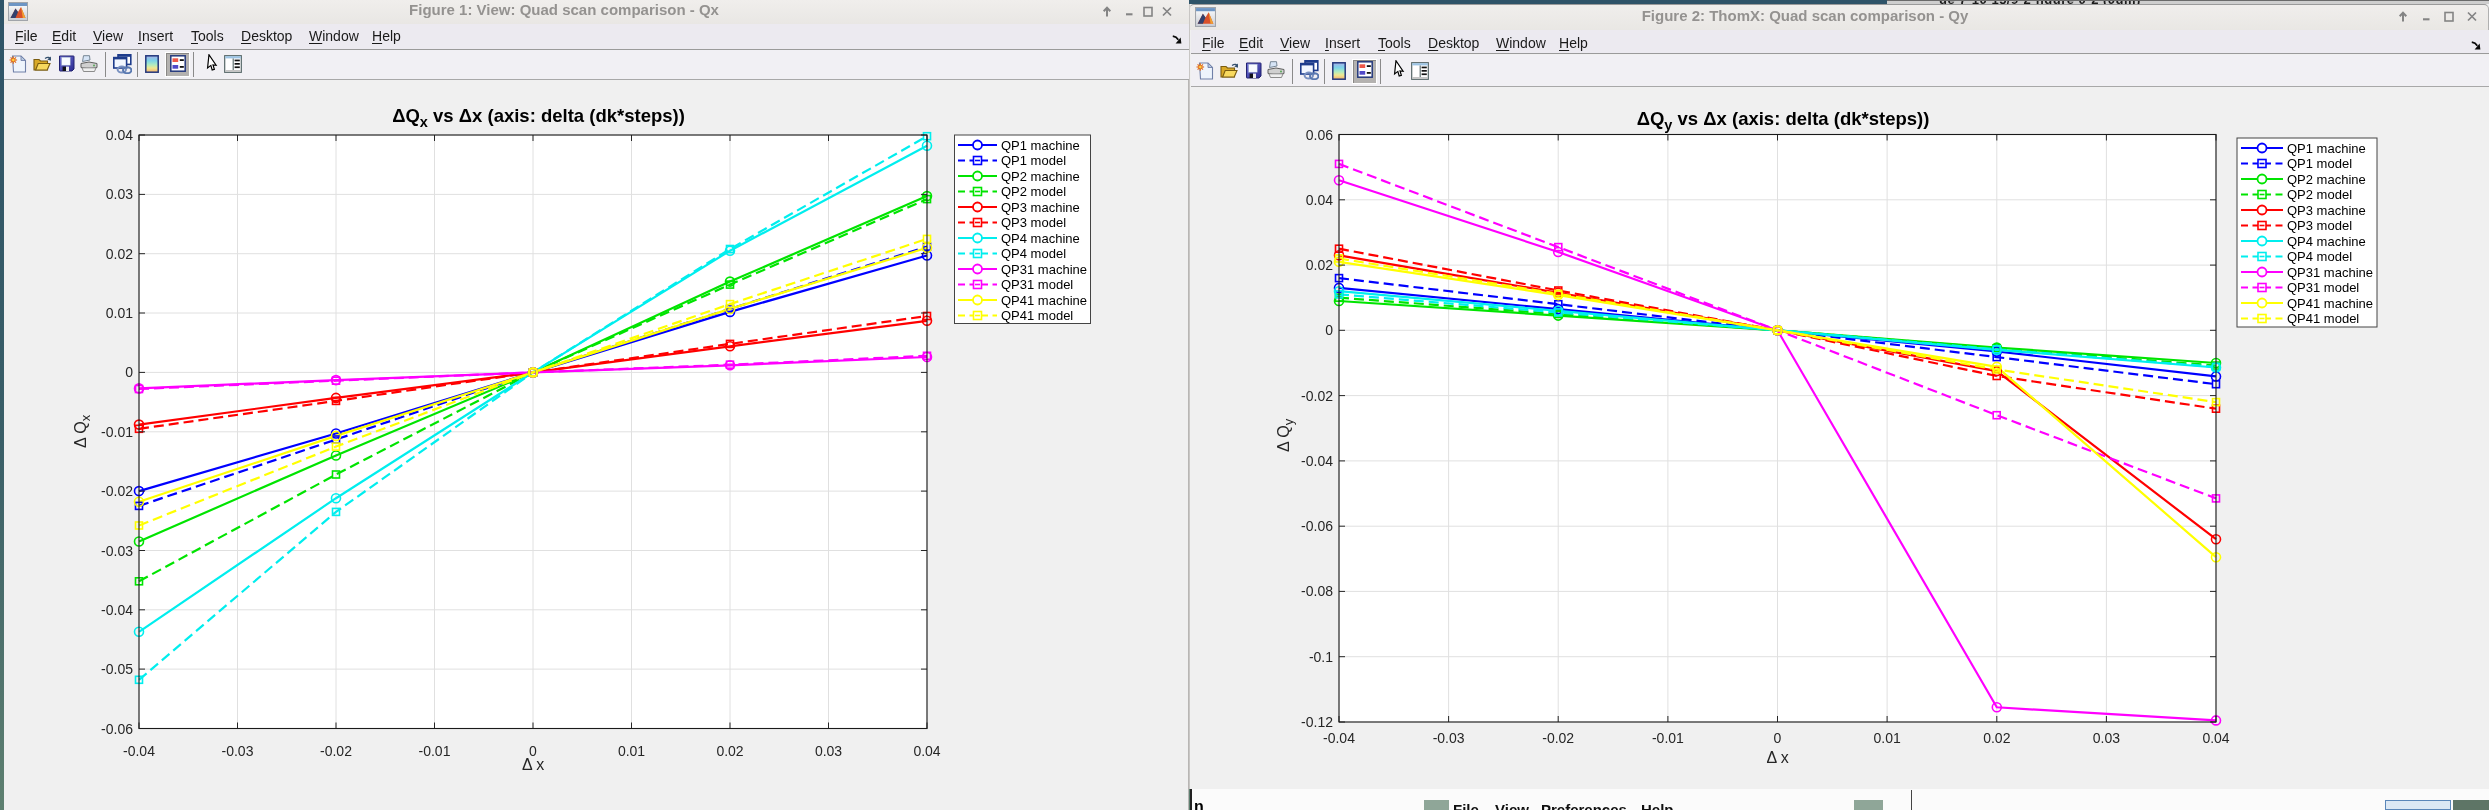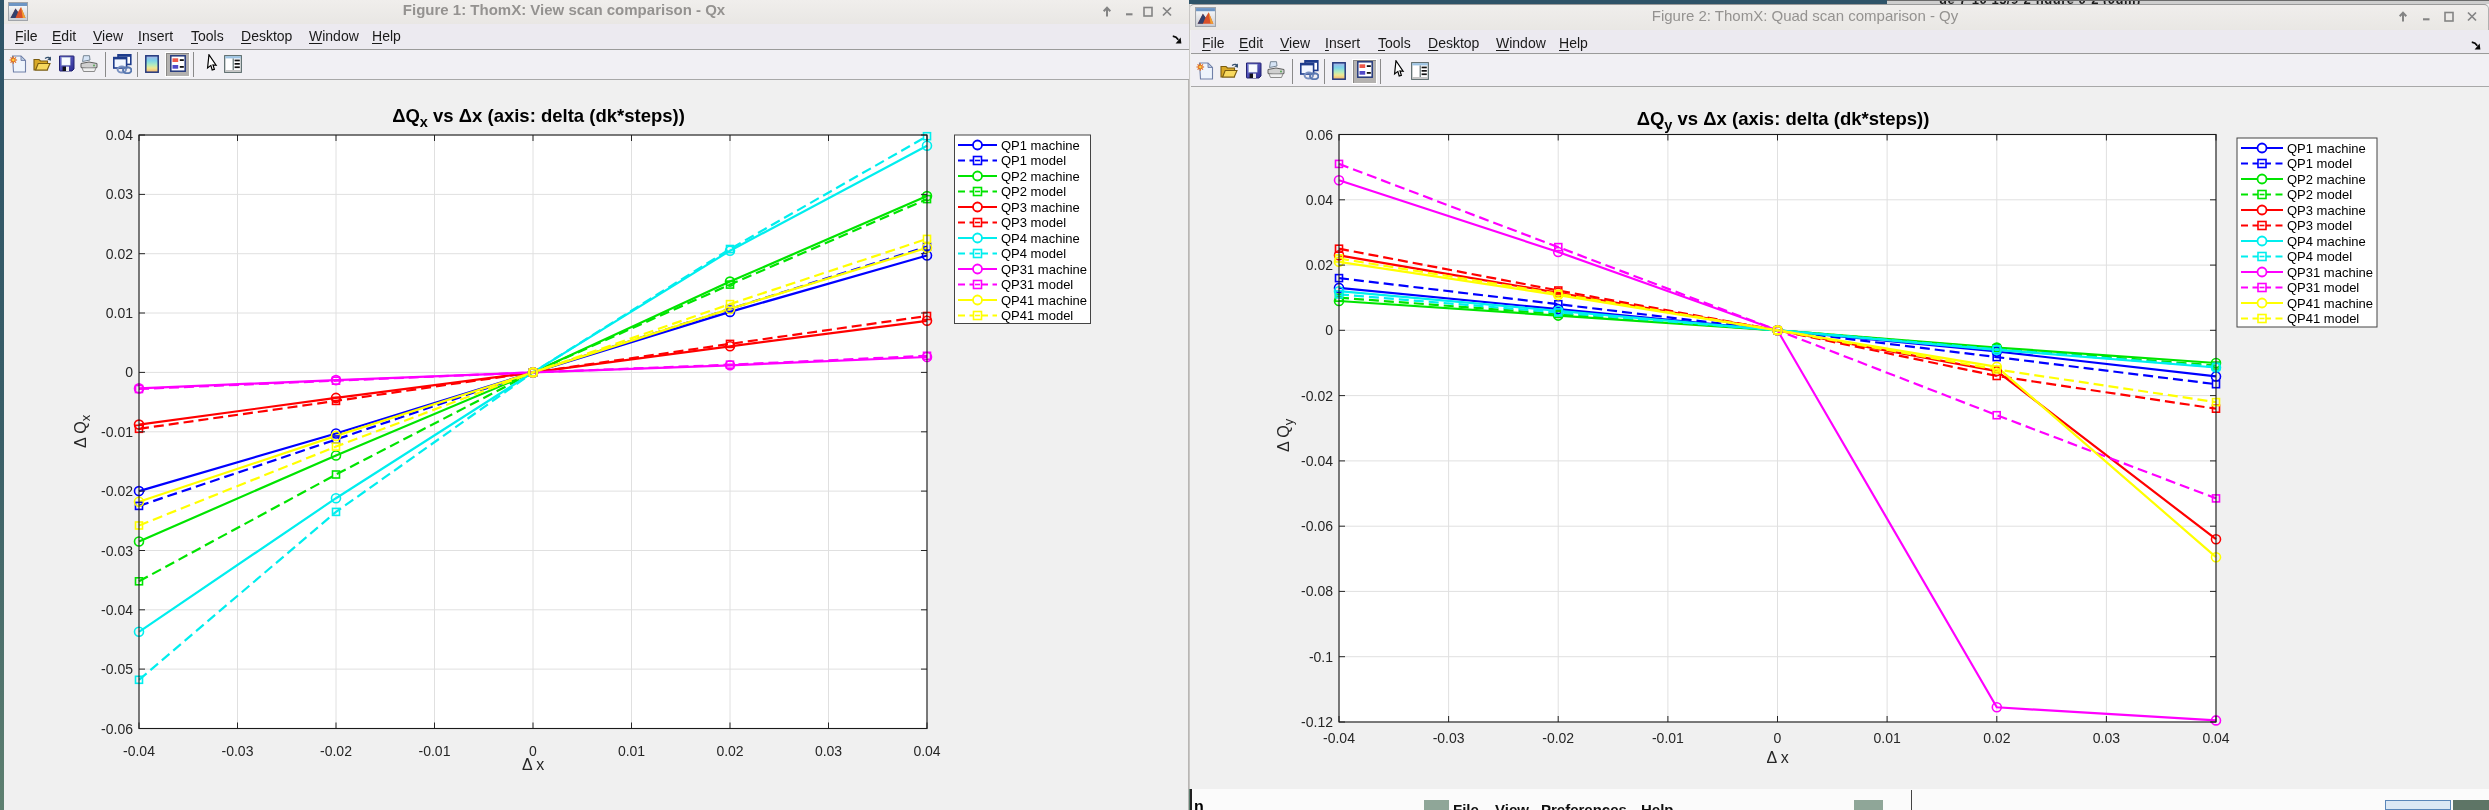--- a/index.html
+++ b/index.html
@@ -19,21 +19,21 @@
           <stop offset="0" stop-color="#ffffff"></stop>
           <stop offset="1" stop-color="#c8ccd4"></stop>
         </linearGradient>
       </defs>
 <rect x="0.5" y="0.5" width="19" height="18" fill="url(#mla)" stroke="#a0a4aa" stroke-width="1"></rect>
 <rect x="1" y="1" width="18" height="3" fill="#6d95c4"></rect>
 <path d="M2.5 16 L7.5 6.5 L10 10 L13 5 L17.5 16 Z" fill="#d9502a"></path>
 <path d="M2.5 16 L7.5 6.5 L10 10 L7.5 16 Z" fill="#31406e"></path>
 <path d="M13 5 L17.5 16 L14.8 16 Z" fill="#f0a030"></path>
 </svg></div>
-<div style="position:absolute;left:4px;top:1px;width:1120px;text-align:center;font-weight:bold;color:#949290;font-size:15px">Figure 1: ThomX: View scan comparison - Qx</div>
+<div style="position:absolute;left:4px;top:1px;width:1120px;text-align:center;font-weight:bold;color:#949290;font-size:15px">Figure 1: View: Quad scan comparison - Qx</div>
 <svg style="position:absolute;left:1101px;top:5px" width="12" height="13" viewBox="0 0 12 13">
     <path d="M6 11.5 L6 3 M2.7 6.3 L6 2.8 L9.3 6.3" fill="none" stroke="#848484" stroke-width="2"></path>
   </svg>
 <svg style="position:absolute;left:1123px;top:5px" width="12" height="13" viewBox="0 0 12 13">
     <line x1="3" y1="9.3" x2="9.5" y2="9.3" stroke="#848484" stroke-width="2.1"></line>
   </svg>
 <svg style="position:absolute;left:1142px;top:5px" width="12" height="13" viewBox="0 0 12 13">
     <rect x="2" y="2.5" width="8" height="8.5" fill="none" stroke="#848484" stroke-width="1.6"></rect>
   </svg>
 <svg style="position:absolute;left:1161px;top:5px" width="12" height="13" viewBox="0 0 12 13">
@@ -290,21 +290,21 @@
           <stop offset="0" stop-color="#ffffff"></stop>
           <stop offset="1" stop-color="#c8ccd4"></stop>
         </linearGradient>
       </defs>
 <rect x="0.5" y="0.5" width="19" height="18" fill="url(#mlb)" stroke="#a0a4aa" stroke-width="1"></rect>
 <rect x="1" y="1" width="18" height="3" fill="#6d95c4"></rect>
 <path d="M2.5 16 L7.5 6.5 L10 10 L13 5 L17.5 16 Z" fill="#d9502a"></path>
 <path d="M2.5 16 L7.5 6.5 L10 10 L7.5 16 Z" fill="#31406e"></path>
 <path d="M13 5 L17.5 16 L14.8 16 Z" fill="#f0a030"></path>
 </svg></div>
-<div style="position:absolute;left:1191px;top:7px;width:1228px;text-align:center;font-weight:normal;color:#949290;font-size:15px">Figure 2: ThomX: Quad scan comparison - Qy</div>
+<div style="position:absolute;left:1191px;top:7px;width:1228px;text-align:center;font-weight:bold;color:#949290;font-size:15px">Figure 2: ThomX: Quad scan comparison - Qy</div>
 <svg style="position:absolute;left:2397px;top:10px" width="12" height="13" viewBox="0 0 12 13">
     <path d="M6 11.5 L6 3 M2.7 6.3 L6 2.8 L9.3 6.3" fill="none" stroke="#848484" stroke-width="2"></path>
   </svg>
 <svg style="position:absolute;left:2420px;top:10px" width="12" height="13" viewBox="0 0 12 13">
     <line x1="3" y1="9.3" x2="9.5" y2="9.3" stroke="#848484" stroke-width="2.1"></line>
   </svg>
 <svg style="position:absolute;left:2443px;top:10px" width="12" height="13" viewBox="0 0 12 13">
     <rect x="2" y="2.5" width="8" height="8.5" fill="none" stroke="#848484" stroke-width="1.6"></rect>
   </svg>
 <svg style="position:absolute;left:2466px;top:10px" width="12" height="13" viewBox="0 0 12 13">

